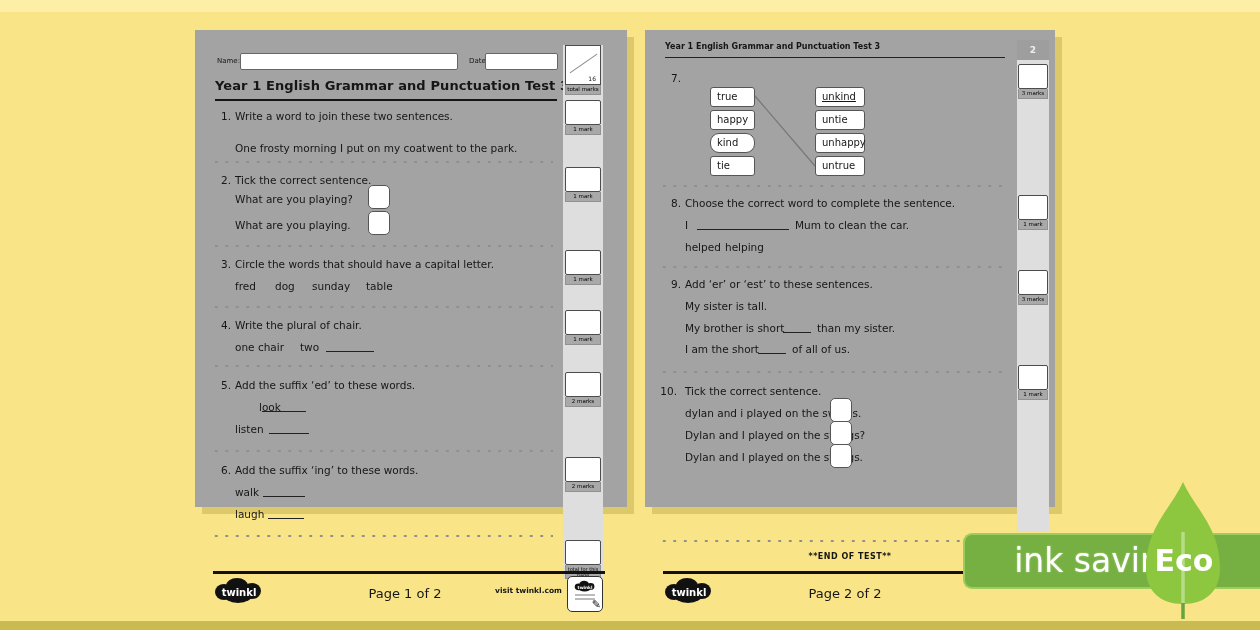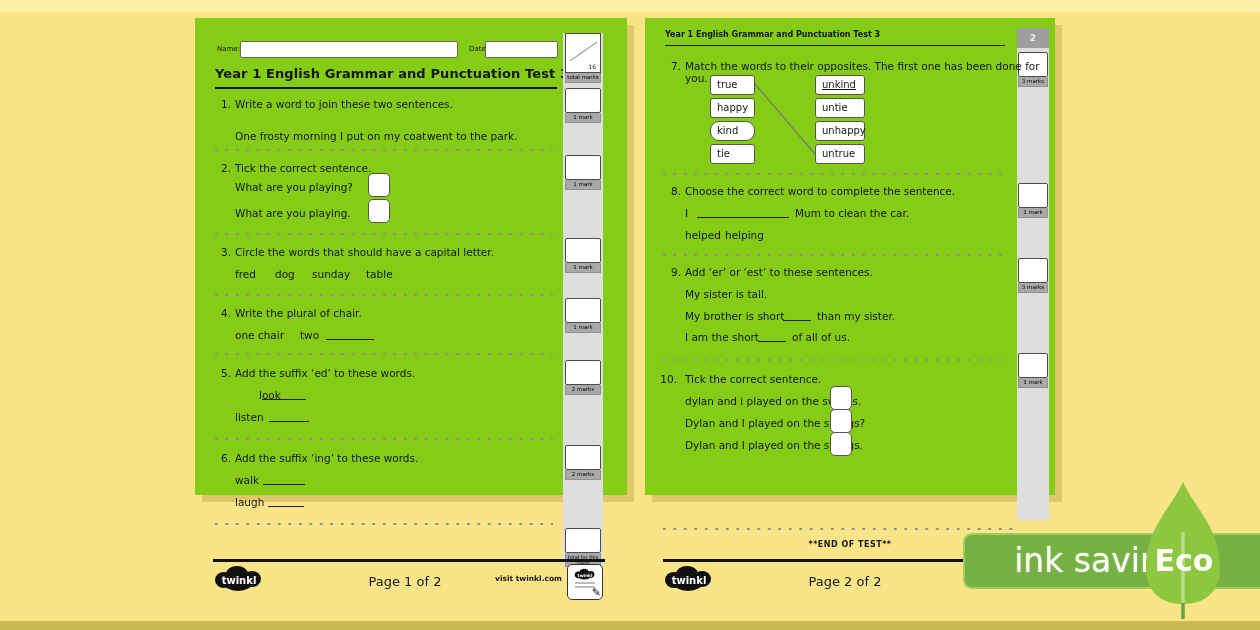--- a/index.html
+++ b/index.html
@@ -1,21 +1,21 @@
 <!DOCTYPE html>
 <html><head>
 <meta charset="utf-8">
 <style>
   * { margin:0; padding:0; box-sizing:border-box; }
   html,body { width:1260px; height:630px; overflow:hidden; }
   body { position:relative; background:#f9e587; font-family:"DejaVu Sans", sans-serif; color:#161616; }
   .top-strip   { position:absolute; left:0; top:0; width:1260px; height:12px; background:#fdf0a6; }
   .bottom-strip{ position:absolute; left:0; top:621px; width:1260px; height:9px; background:#c9ba52; }
 
-  .page { position:absolute; top:18px; height:477px; background:#84cc16; box-shadow:7px 7px 0 #ddc96a; }
+  .page { position:absolute; top:30px; height:477px; background:#a3a3a3; box-shadow:7px 7px 0 #ddc96a; }
   .page1 { left:195px; width:432px; }
   .page2 { left:645px; width:410px; }
   .abs { position:absolute; }
 
   .small-label { font-size:7px; }
   .field-box { position:absolute; height:17px; background:#fff; border:1px solid #666; border-radius:2px; }
 
   .doc-title { font-size:13px; font-weight:bold; letter-spacing:0.1px; }
   .title-rule { position:absolute; height:0; border-top:2.5px solid #141414; }
   .hdr-title { font-size:8px; font-weight:bold; }
@@ -203,21 +203,20 @@
   <div class="markbox" style="left:373px; top:240px; width:30px;">
     <div class="mb-white"></div>
     <div class="mb-label">3 marks</div>
   </div>
   <div class="markbox" style="left:373px; top:335px; width:30px;">
     <div class="mb-white"></div>
     <div class="mb-label">1 mark</div>
   </div>
 
   <span class="qnum" style="left:12px; top:42px;">7.</span>
-  <span class="prompt" style="left:40px; top:42px;">Match the words to their opposites. The first one has been done for you.</span>
   <div class="wordbox" style="left:65px; top:57px; width:45px;">true</div>
   <div class="wordbox" style="left:65px; top:80px; width:45px;">happy</div>
   <div class="wordbox" style="left:65px; top:103px; width:45px;border-radius:9px;">kind</div>
   <div class="wordbox" style="left:65px; top:126px; width:45px;">tie</div>
   <div class="wordbox" style="left:170px; top:57px; width:50px;text-decoration:underline;">unkind</div>
   <div class="wordbox" style="left:170px; top:80px; width:50px;">untie</div>
   <div class="wordbox" style="left:170px; top:103px; width:50px;">unhappy</div>
   <div class="wordbox" style="left:170px; top:126px; width:50px;">untrue</div>
   <svg class="match-svg" width="410" height="200">
     <line x1="110" y1="66" x2="170" y2="136" stroke="#777" stroke-width="1.2"></line>

